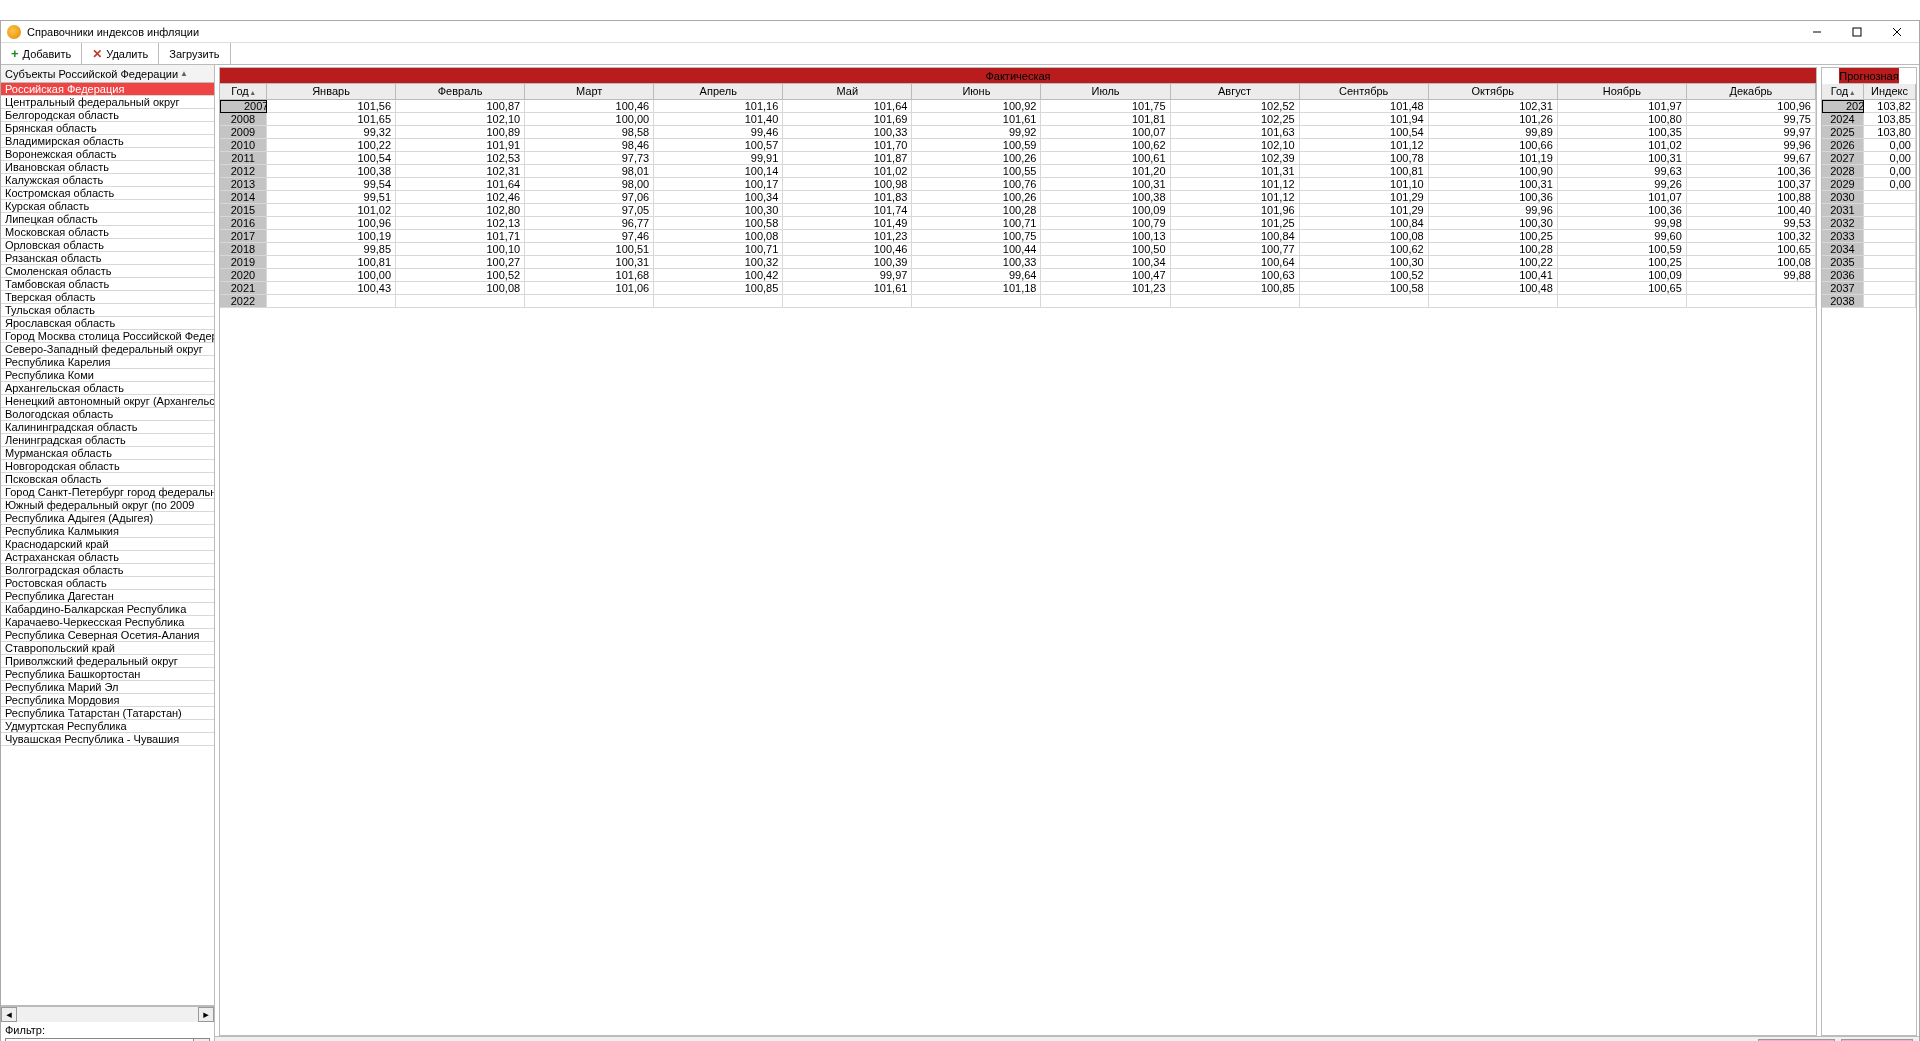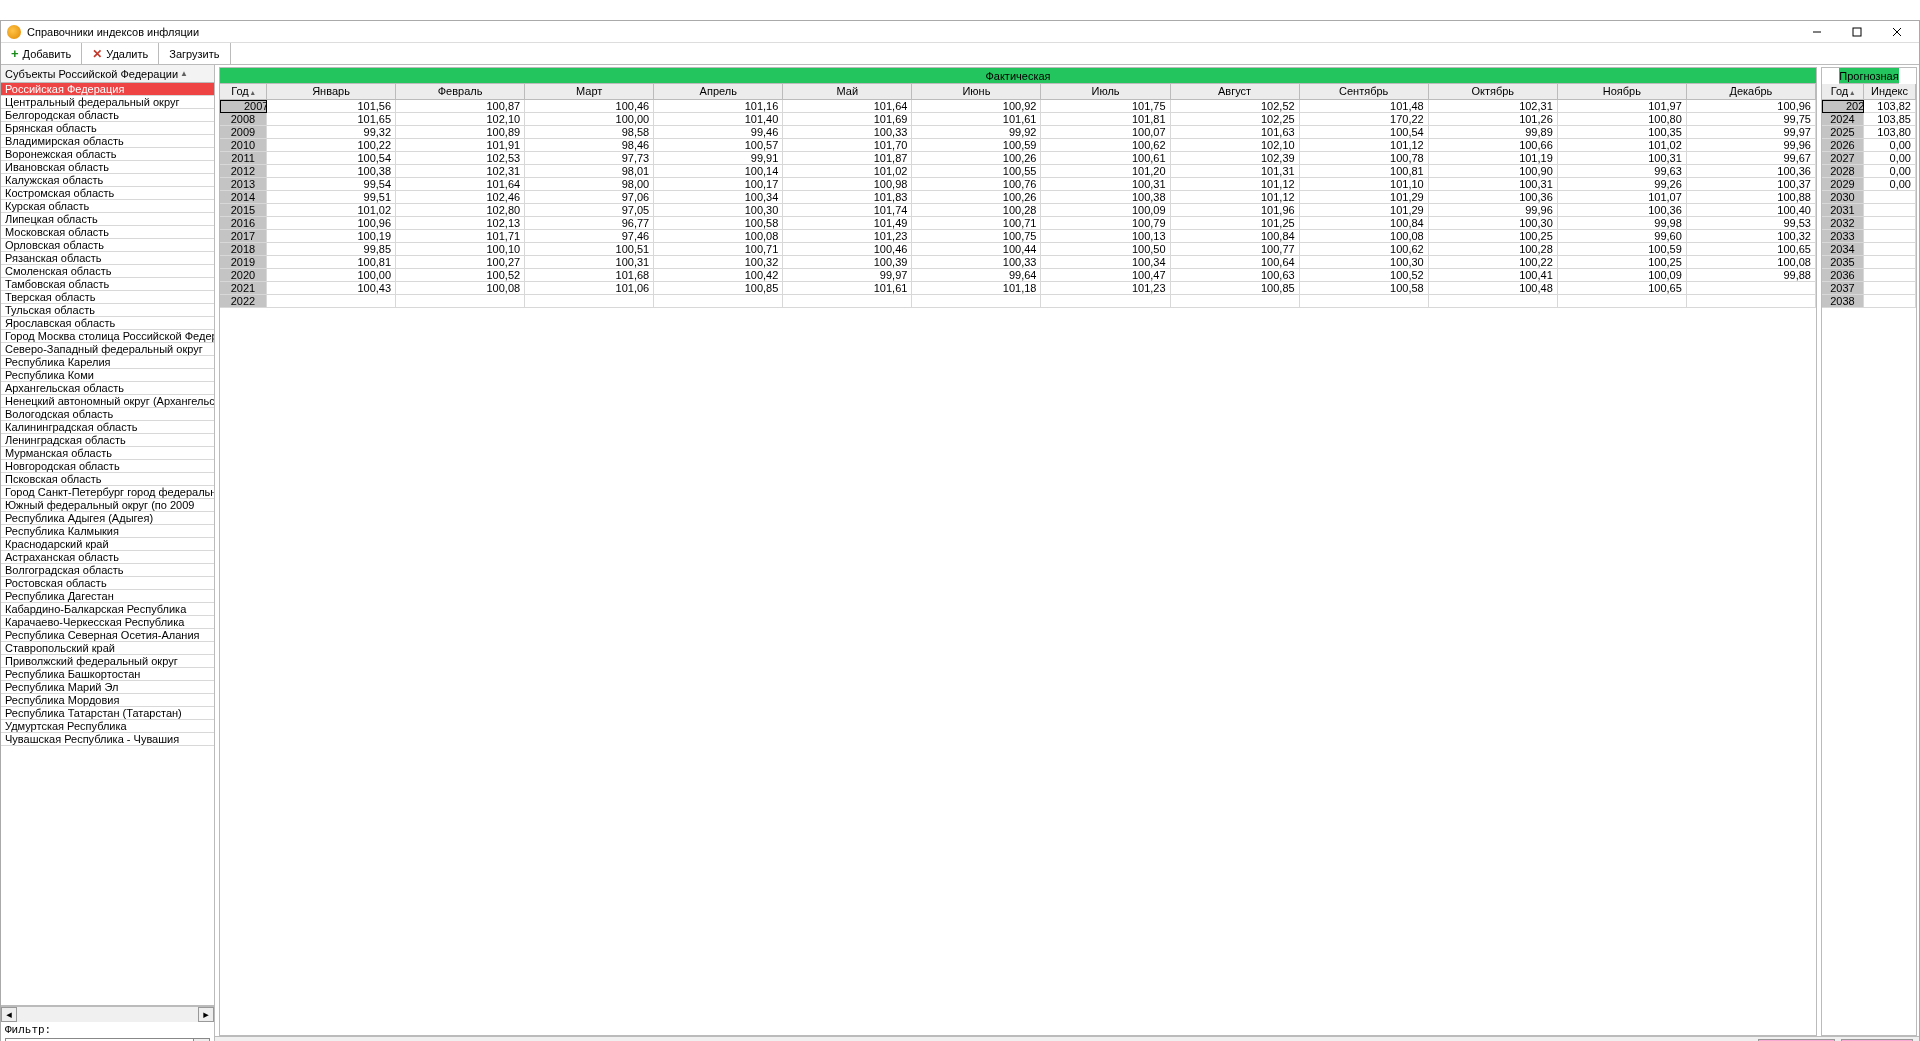--- a/index.html
+++ b/index.html
@@ -20,32 +20,32 @@
 
 .left { width: 214px; display: flex; flex-direction: column; border-right: 1px solid #bbb; min-height: 0; }
 .left-header { height: 18px; border-bottom: 1px solid #bbb; background: #f3f3f3; display: flex; align-items: center; padding: 0 4px; white-space: nowrap; overflow: hidden; }
 .left-list { flex: 1; overflow-y: auto; overflow-x: hidden; border-bottom: 1px solid #bbb; }
 .left-list .row { height: 13px; line-height: 13px; padding: 0 4px; white-space: nowrap; overflow: hidden; border-bottom: 1px solid #d8d8d8; cursor: pointer; }
 .left-list .row.selected { background: #ef4444; color: #fff; }
 .left-hscroll { height: 16px; display: flex; border-top: 1px solid #bbb; }
 .hsbtn { width: 16px; border: 1px solid #999; background: #eee; display: flex; align-items: center; justify-content: center; }
 .hstrack { flex: 1; background: #f0f0f0; }
 .filter-block { padding: 2px 4px 4px; }
-.filter-block label { display: block; margin-bottom: 2px; font-family: Liberation Mono, monospace; }
+.filter-block label { display: block; margin-bottom: 2px; }
 .filter-block .combo { display: flex; height: 18px; border: 1px solid #888; }
 .filter-block .combo input { flex: 1; border: none; outline: none; padding: 0 2px; }
 .filter-block .combo .dd { width: 16px; display: flex; align-items: center; justify-content: center; background: #eee; border-left: 1px solid #888; }
 
 .main { flex: 1; display: flex; flex-direction: column; min-width: 0; }
 .main-top { flex: 1; display: flex; min-height: 0; padding: 2px 2px 0 4px; gap: 4px; }
 
 .fact-panel, .prog-panel { display: flex; flex-direction: column; border: 1px solid #bbb; min-height: 0; }
 .fact-panel { flex: 1; }
 .prog-panel { width: 96px; align-items: center; }
-.panel-title { text-align: center; border-bottom: 1px solid #bbb; background: #22c55e; height: 16px; line-height: 16px; }
+.panel-title { text-align: center; border-bottom: 1px solid #bbb; background: #b91c1c; height: 16px; line-height: 16px; }
 .grid-head { display: flex; background: #ececec; border-bottom: 1px solid #bbb; height: 16px; }
 .grid-head .hc { border-right: 1px solid #bbb; text-align: center; line-height: 15px; white-space: nowrap; overflow: hidden; }
 .grid-body { overflow: auto; flex: 1; }
 .grid-body .gr { display: flex; height: 13px; line-height: 13px; }
 .grid-body .gc { border-right: 1px solid #d8d8d8; border-bottom: 1px solid #d8d8d8; text-align: right; padding-right: 4px; white-space: nowrap; overflow: hidden; }
 .grid-body .gc.year { background: #c4c4c4; text-align: center; padding: 0; }
 .grid-body .gr.selected .gc.year { outline: 1px solid #000; outline-offset: -1px; padding-left: 24px; }
 
 .fact-panel .hc.year, .fact-panel .gc.year { width: 47px; flex-shrink: 0; }
 .fact-panel .hc.month, .fact-panel .gc.month { flex: 1; min-width: 0; }
@@ -211,21 +211,21 @@
               <div class="gr">
                 <div class="gc year">2008</div>
                 <div class="gc month">101,65</div>
                 <div class="gc month">102,10</div>
                 <div class="gc month">100,00</div>
                 <div class="gc month">101,40</div>
                 <div class="gc month">101,69</div>
                 <div class="gc month">101,61</div>
                 <div class="gc month">101,81</div>
                 <div class="gc month">102,25</div>
-                <div class="gc month">170,22</div>
+                <div class="gc month">101,94</div>
                 <div class="gc month">101,26</div>
                 <div class="gc month">100,80</div>
                 <div class="gc month">99,75</div>
               </div>
               <div class="gr">
                 <div class="gc year">2009</div>
                 <div class="gc month">99,32</div>
                 <div class="gc month">100,89</div>
                 <div class="gc month">98,58</div>
                 <div class="gc month">99,46</div>

